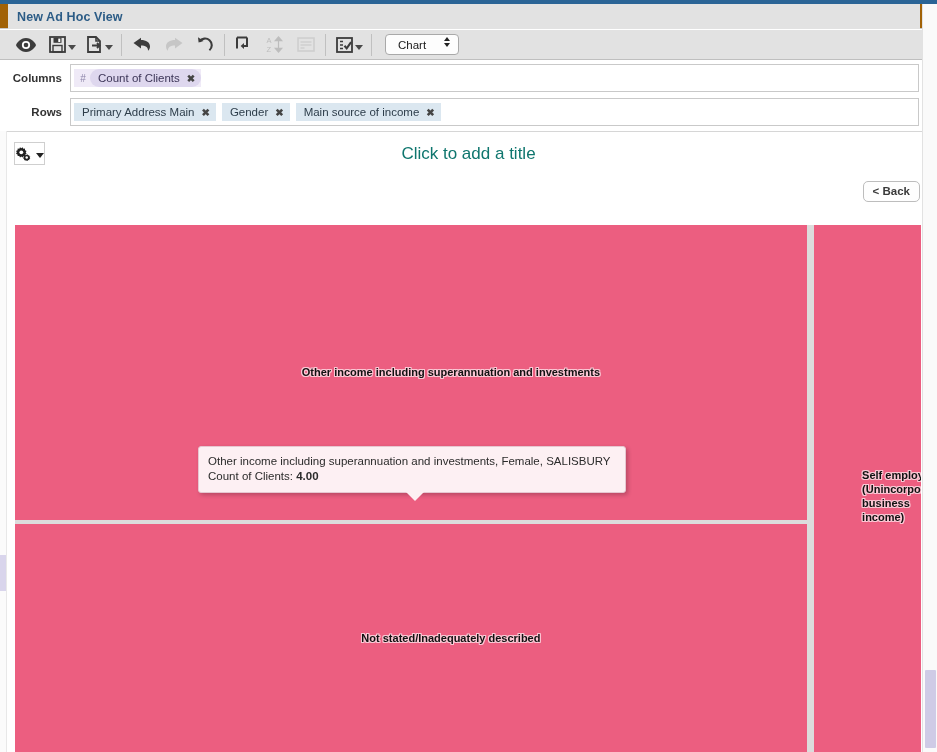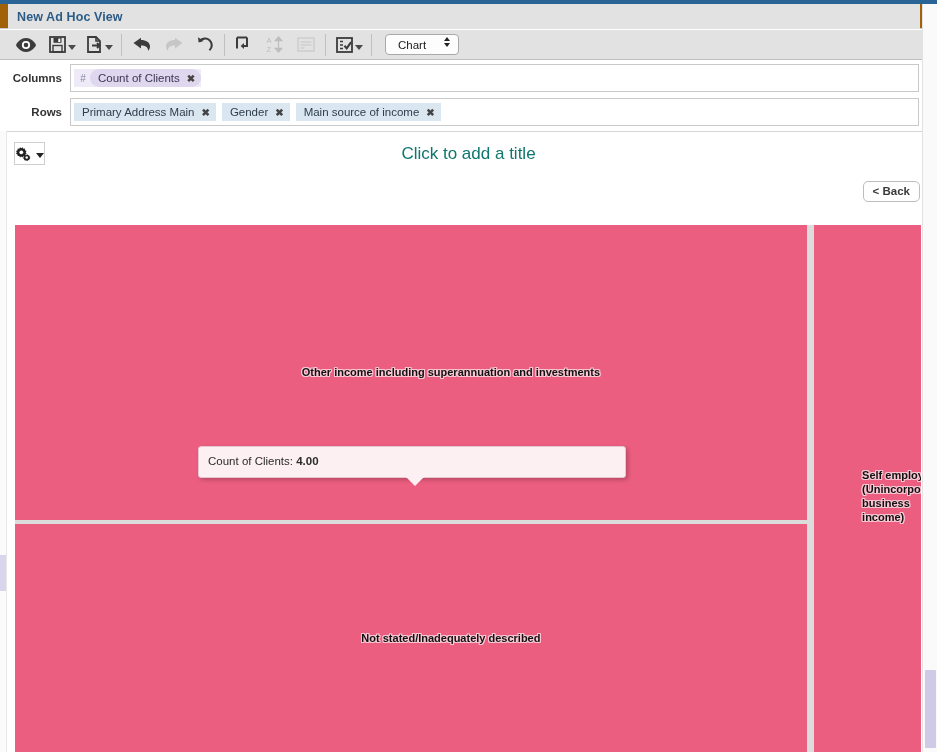--- a/index.html
+++ b/index.html
@@ -446,20 +446,21 @@
           <div class="tm-label" style="left: 8px; top: 243px;">Self employed
 (Unincorporated
 business income)</div>
         </div>
         <div class="tm-node" style="left: 0px; top: 298.848px; width: 791.844px; height: 229.152px; background: rgb(236, 94, 128);">
           <div class="tm-label centered" style="left: 0px; top: 107.576px;">Not stated/Inadequately described</div>
         </div>
       </div>
 
     <div class="tooltip">
+      <div>Other income including superannuation and investments, Female, SALISBURY</div>
       <div>
         <span>Count of Clients:</span>
         <b>4.00</b>
       </div>
     </div>
   </div>
 
   <div class="left-rail">
     <div class="left-rail-thumb"></div>
   </div>

